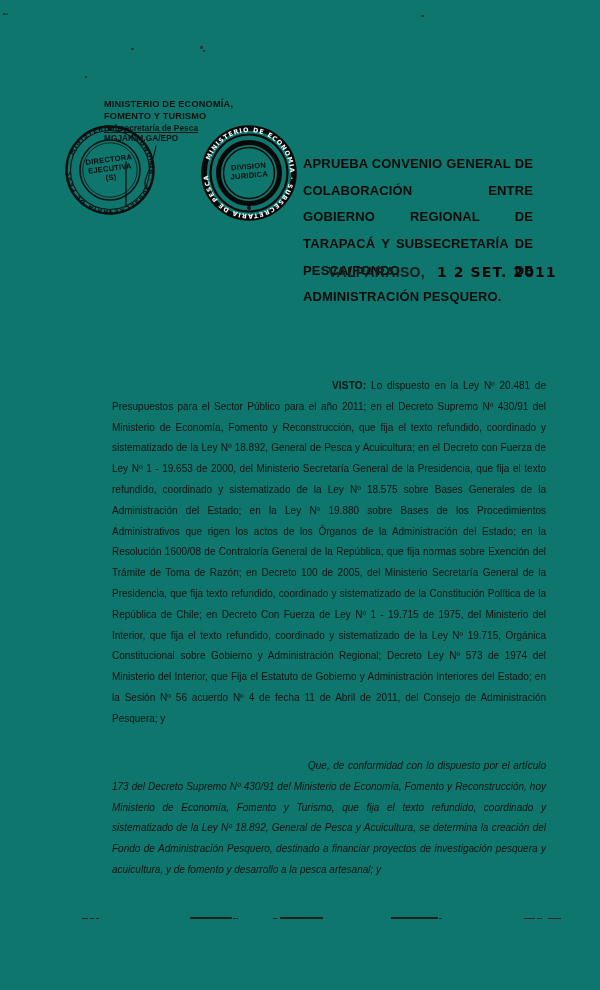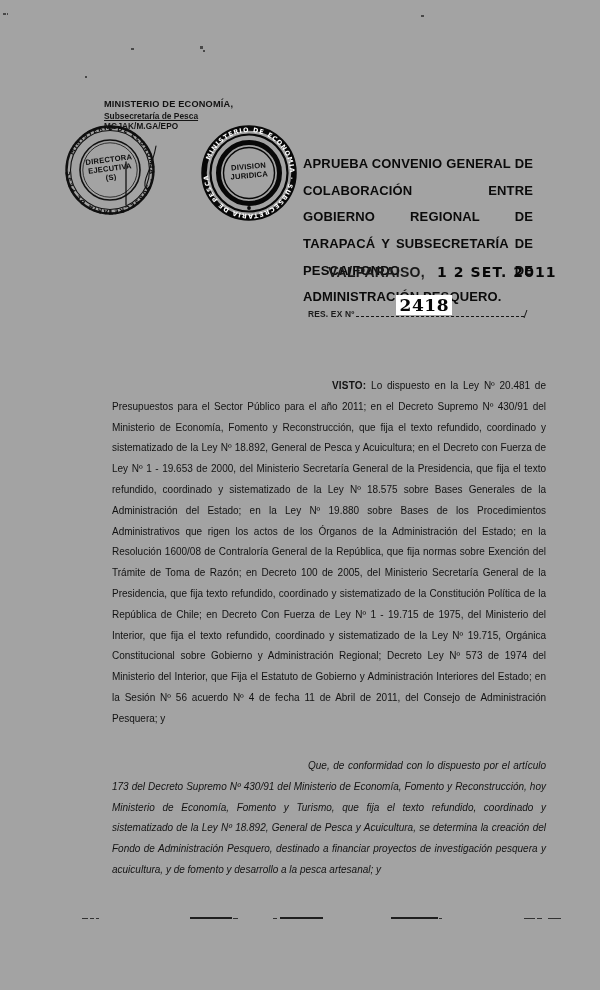--- a/index.html
+++ b/index.html
@@ -14,21 +14,21 @@
     overflow: hidden;
     font-family: "Liberation Sans", sans-serif;
     color: #000000;
     -webkit-font-smoothing: none;
   }
 
   
   .page {
     position: absolute;
     inset: 0;
-    background: #a3a3a3;
+    background: #0f766e;
   }
 
   
   .speck {
     position: absolute;
     background: #2a2a2a;
     opacity: .75;
   }
 
   
@@ -250,20 +250,21 @@
   <div class="speck" style="left:3px;  top:13px; width:3px; height:2px;"></div>
   <div class="speck" style="left:7px;  top:13px; width:1px; height:2px;"></div>
   <div class="speck" style="left:131px;top:48px; width:3px; height:2px;"></div>
   <div class="speck" style="left:200px;top:46px; width:3px; height:3px;"></div>
   <div class="speck" style="left:203px;top:50px; width:2px; height:2px;"></div>
   <div class="speck" style="left:85px; top:76px; width:2px; height:2px;"></div>
   <div class="speck" style="left:421px;top:15px; width:3px; height:2px;"></div>
 
   <div class="letterhead">
     <div class="lh-line1">MINISTERIO DE ECONOMÍA,</div>
+    <div class="lh-line2">FOMENTO Y TURISMO</div>
     <div class="lh-line3">Subsecretaría de Pesca</div>
     <div class="lh-line4">MGJAK/M.GA/EPO</div>
   </div>
 
   <div class="stamp" id="stamp-left">
     <svg viewBox="0 0 104 104" width="104" height="104" aria-hidden="true">
       <defs>
         <path id="ringL" d="M 52,52 m -40,0 a 40,40 0 1,1 80,0 a 40,40 0 1,1 -80,0"></path>
       </defs>
       <circle cx="52" cy="52" r="43.5" fill="none" stroke="#111" stroke-width="2.4"></circle>
@@ -312,30 +313,20 @@
     </svg>
   </div>
 
   <div class="subject">APRUEBA CONVENIO GENERAL DE COLABORACIÓN ENTRE GOBIERNO REGIONAL DE TARAPACÁ Y SUBSECRETARÍA DE PESCA/FONDO DE ADMINISTRACIÓN PESQUERO.</div>
 
   <div class="place-date">
     <span class="place-label">VALPARAISO,</span>
     <span class="date-stamped">1 2 SET. 2011</span>
   </div>
 
-  <div class="res-row">
-    <span class="res-label">RES. EX Nº</span>
-    <span class="res-rule">
-      <span class="dashes"></span>
-      <span class="res-smudge"></span>
-      <span class="res-smudge2"></span>
-      <span class="res-number">2418</span>
-      <span class="res-tick"></span>
-    </span>
-  </div>
 
   <div class="body-block" id="visto-block">
     <p class="indent-first" style="margin:0;">
       <span class="lead">VISTO:</span><span> Lo dispuesto en la Ley Nº 20.481 de Presupuestos para el Sector Público para el año 2011; en el Decreto Supremo Nº 430/91 del Ministerio de Economía, Fomento y Reconstrucción, que fija el texto refundido, coordinado y sistematizado de la Ley Nº 18.892, General de Pesca y Acuicultura; en el Decreto con Fuerza de Ley Nº 1 - 19.653 de 2000, del Ministerio Secretaría General de la Presidencia, que fija el texto refundido, coordinado y sistematizado de la Ley Nº 18.575 sobre Bases Generales de la Administración del Estado; en la Ley Nº 19.880 sobre Bases de los Procedimientos Administrativos que rigen los actos de los Órganos de la Administración del Estado; en la Resolución 1600/08 de Contraloría General de la República, que fija normas sobre Exención del Trámite de Toma de Razón; en Decreto 100 de 2005, del Ministerio Secretaría General de la Presidencia, que fija texto refundido, coordinado y sistematizado de la Constitución Política de la República de Chile; en Decreto Con Fuerza de Ley Nº 1 - 19.715 de 1975, del Ministerio del Interior, que fija el texto refundido, coordinado y sistematizado de la Ley Nº 19.715, Orgánica Constitucional sobre Gobierno y Administración Regional; Decreto Ley Nº 573 de 1974 del Ministerio del Interior, que Fija el Estatuto de Gobierno y Administración Interiores del Estado; en la Sesión Nº 56 acuerdo Nº 4 de fecha 11 de Abril de 2011, del Consejo de Administración Pesquera; y</span>
     </p>
   </div>
 
 
   <div class="body-block" id="considerando-block">
     <p class="indent-first-b" style="margin:0;">Que, de conformidad con lo dispuesto por el artículo 173 del Decreto Supremo Nº 430/91 del Ministerio de Economía, Fomento y Reconstrucción, hoy Ministerio de Economía, Fomento y Turismo, que fija el texto refundido, coordinado y sistematizado de la Ley Nº 18.892, General de Pesca y Acuicultura, se determina la creación del Fondo de Administración Pesquero, destinado a financiar proyectos de investigación pesquera y acuicultura, y de fomento y desarrollo a la pesca artesanal; y</p>

